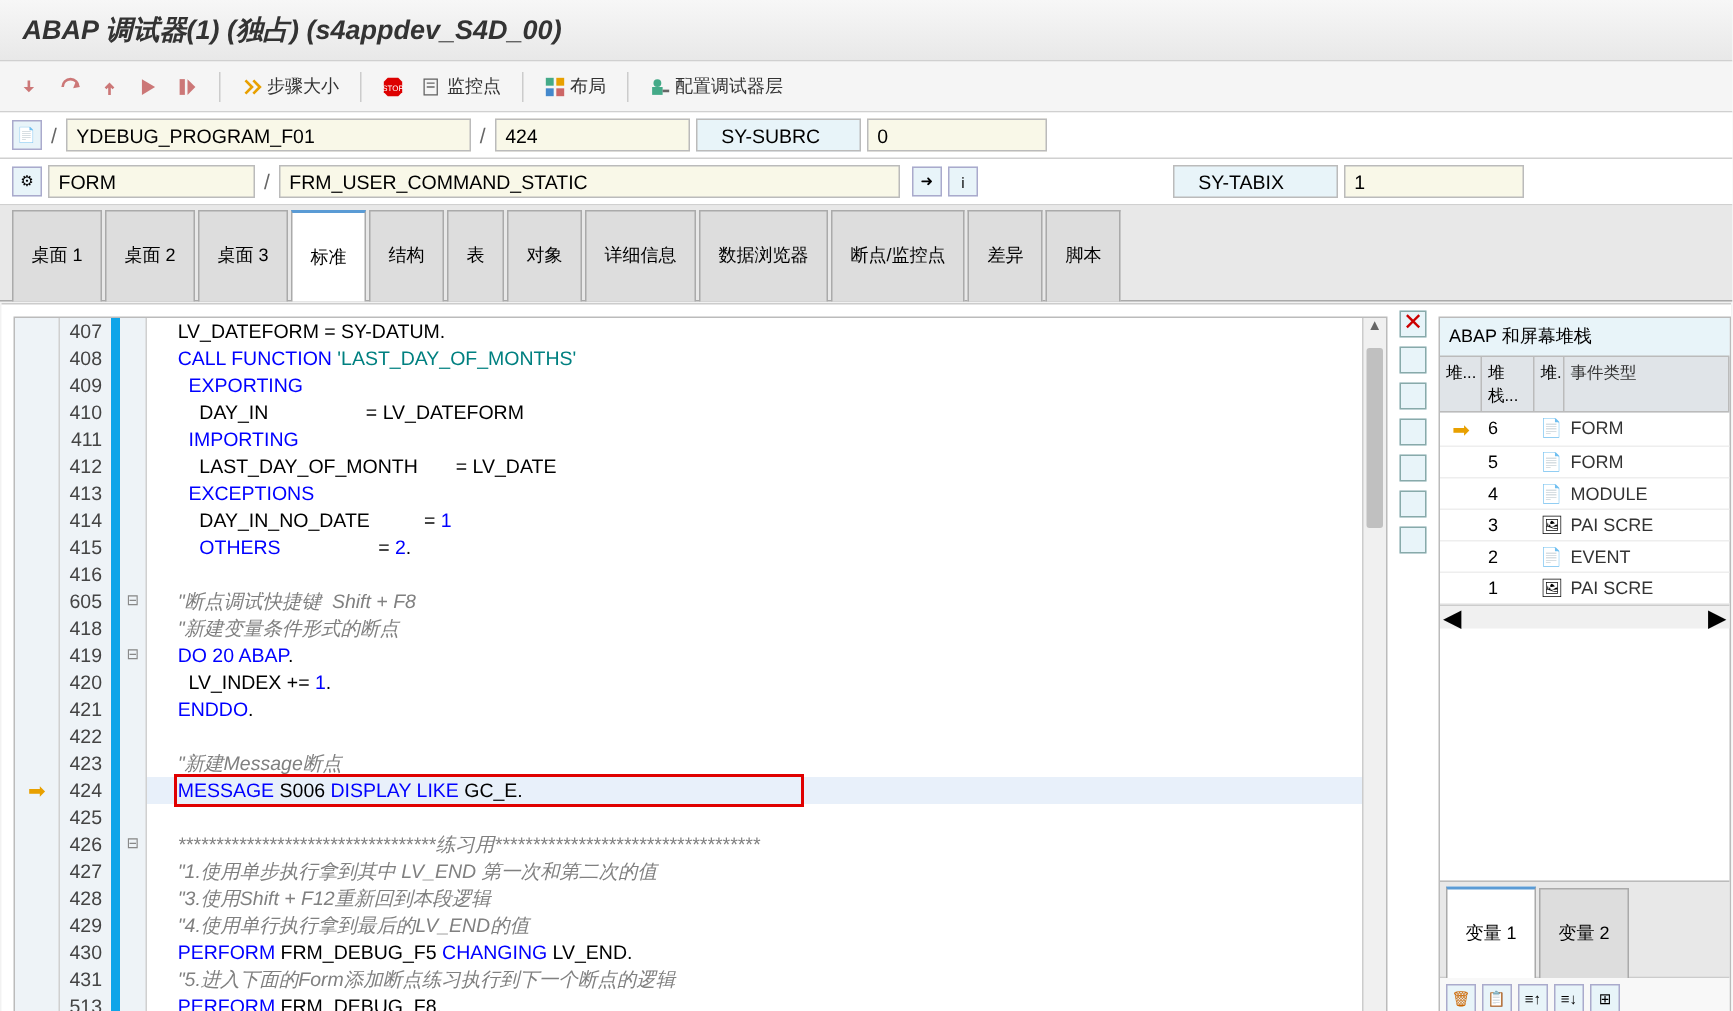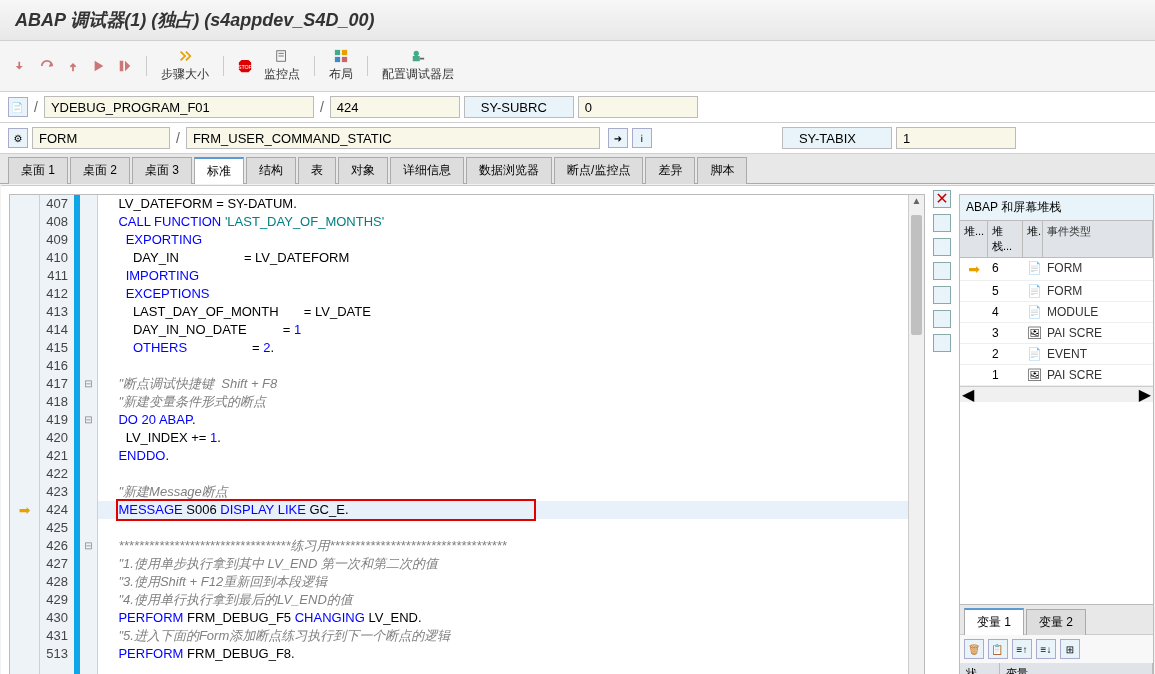--- a/index.html
+++ b/index.html
@@ -1,27 +1,27 @@
 <!DOCTYPE html>
 <html><head>
 <meta charset="utf-8">
 <style>
 * { box-sizing: border-box; margin: 0; padding: 0; font-family: Arial, sans-serif; }
 body { background: #f2f2f2; width: 1155px; height: 674px; overflow: hidden; position: relative; }
 .title-bar { background: linear-gradient(#f7f7f7,#e8e8e8); padding: 8px 15px; border-bottom: 1px solid #d0d0d0; }
 .title-bar h1 { font-size: 18px; font-style: italic; font-weight: bold; color: #333; }
 .toolbar { background: #f5f5f5; padding: 6px 10px; border-bottom: 1px solid #d0d0d0; display: flex; align-items: center; gap: 4px; }
-.tb-btn { display: inline-flex; align-items: center; gap: 3px; padding: 2px 4px; cursor: pointer; font-size: 12px; color: #333; flex-direction: column; }
+.tb-btn { display: inline-flex; align-items: center; gap: 3px; padding: 2px 4px; cursor: pointer; font-size: 12px; color: #333; }
 .tb-sep { width: 1px; height: 20px; background: #ccc; margin: 0 6px; }
 .info-row { background: #fff; padding: 4px 8px; border-bottom: 1px solid #d0d0d0; display: flex; align-items: center; gap: 4px; font-size: 13px; }
 .info-input { border: 1px solid #bbb; background: #f9f8e8; padding: 2px 6px; font-size: 13px; height: 22px; }
 .info-label { background: #e8f4f9; border: 1px solid #bbb; padding: 2px 16px; font-size: 13px; height: 22px; display: inline-flex; align-items: center; }
 .slash { font-size: 14px; color: #666; padding: 0 2px; }
 .tab-row { background: #e8e8e8; padding: 2px 0 0 8px; display: flex; gap: 0; border-bottom: 1px solid #aaa; }
-.tab { background: #ddd; border: 1px solid #aaa; border-bottom: none; padding: 4px 12px; font-size: 12px; cursor: pointer; margin-right: 2px; position: relative; top: 1px; }
+.tab { background: #ddd; border: 1px solid #aaa; border-bottom: none; padding: 21px 12px; font-size: 12px; cursor: pointer; margin-right: 2px; position: relative; top: 1px; }
 .tab.active { background: #fff; border-top: 2px solid #5a9bd5; }
 .main-content { display: flex; height: 500px; background: #fff; border-top: 1px solid #ccc; margin: 1px; }
 .code-panel { flex: 1; display: flex; border: 1px solid #bbb; margin: 8px 4px 0 8px; background: #fff; overflow: hidden; position: relative; }
 .gutter-arrows { width: 30px; background: #eef3f7; border-right: 1px solid #d0d0d0; }
 .gutter-nums { width: 40px; background: #eef3f7; border-right: 6px solid #0ea5e9; text-align: right; padding-right: 6px; color: #444; font-family: "Courier New", monospace; font-size: 13px; }
 .gutter-fold { width: 18px; background: #eef3f7; border-right: 1px solid #d0d0d0; }
 .code-area { flex: 1; font-family: "Courier New", monospace; font-size: 13px; position: relative; overflow: hidden; }
 .code-line { height: 18px; line-height: 18px; padding-left: 6px; white-space: pre; }
 .ln { height: 18px; line-height: 18px; }
 .kw { color: #0000ff; }
@@ -202,21 +202,21 @@
         <div class="ln">407</div>
         <div class="ln">408</div>
         <div class="ln">409</div>
         <div class="ln">410</div>
         <div class="ln">411</div>
         <div class="ln">412</div>
         <div class="ln">413</div>
         <div class="ln">414</div>
         <div class="ln">415</div>
         <div class="ln">416</div>
-        <div class="ln">417</div>
+        <div class="ln">605</div>
         <div class="ln">418</div>
         <div class="ln">419</div>
         <div class="ln">420</div>
         <div class="ln">421</div>
         <div class="ln">422</div>
         <div class="ln">423</div>
         <div class="ln">424</div>
         <div class="ln">425</div>
         <div class="ln">426</div>
         <div class="ln">427</div>
@@ -254,22 +254,22 @@
         <div class="ln" style="text-align: center; font-size: 10px; color: rgb(136, 136, 136);"></div>
         <div class="ln" style="text-align: center; font-size: 10px; color: rgb(136, 136, 136);"></div>
       </div>
     <div class="code-area" id="code-area">
       <div class="highlight-box"></div>
     <div class="code-line">    LV_DATEFORM = SY-DATUM.</div>
         <div class="code-line">    <span class="kw">CALL FUNCTION</span> <span class="str">'LAST_DAY_OF_MONTHS'</span></div>
         <div class="code-line">      <span class="kw">EXPORTING</span></div>
         <div class="code-line">        DAY_IN                  = LV_DATEFORM</div>
         <div class="code-line">      <span class="kw">IMPORTING</span></div>
+        <div class="code-line">        LAST_DAY_OF_MONTH       = LV_DATE</div>
         <div class="code-line">      <span class="kw">EXCEPTIONS</span></div>
-        <div class="code-line">        LAST_DAY_OF_MONTH       = LV_DATE</div>
         <div class="code-line">        DAY_IN_NO_DATE          = <span class="kw">1</span></div>
         <div class="code-line">        <span class="kw">OTHERS</span>                  = <span class="kw">2</span>.</div>
         <div class="code-line"></div>
         <div class="code-line">    <span class="cmt">"断点调试快捷键  Shift + F8</span></div>
         <div class="code-line">    <span class="cmt">"新建变量条件形式的断点</span></div>
         <div class="code-line">    <span class="kw">DO</span> <span class="kw">20</span> <span class="kw">ABAP</span>.</div>
         <div class="code-line">      LV_INDEX += <span class="kw">1</span>.</div>
         <div class="code-line">    <span class="kw">ENDDO</span>.</div>
         <div class="code-line"></div>
         <div class="code-line">    <span class="cmt">"新建Message断点</span></div>

